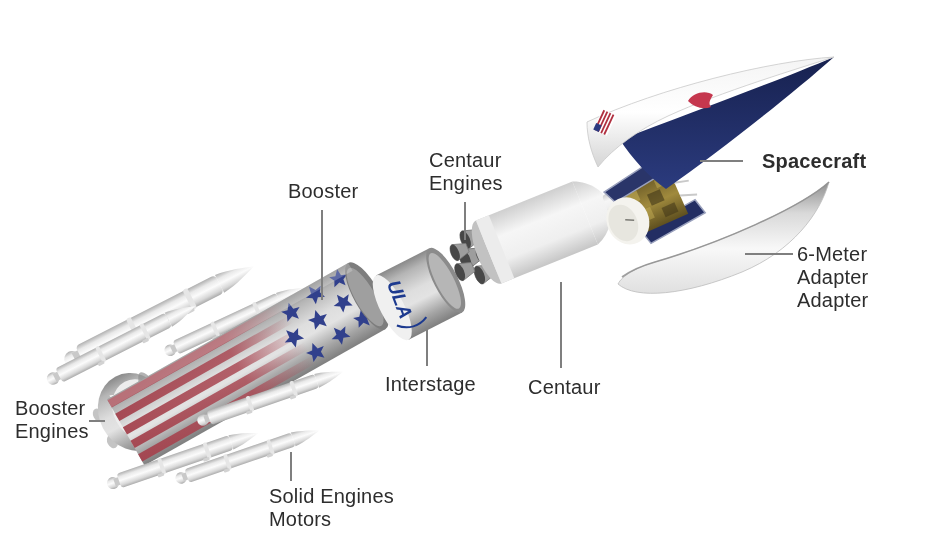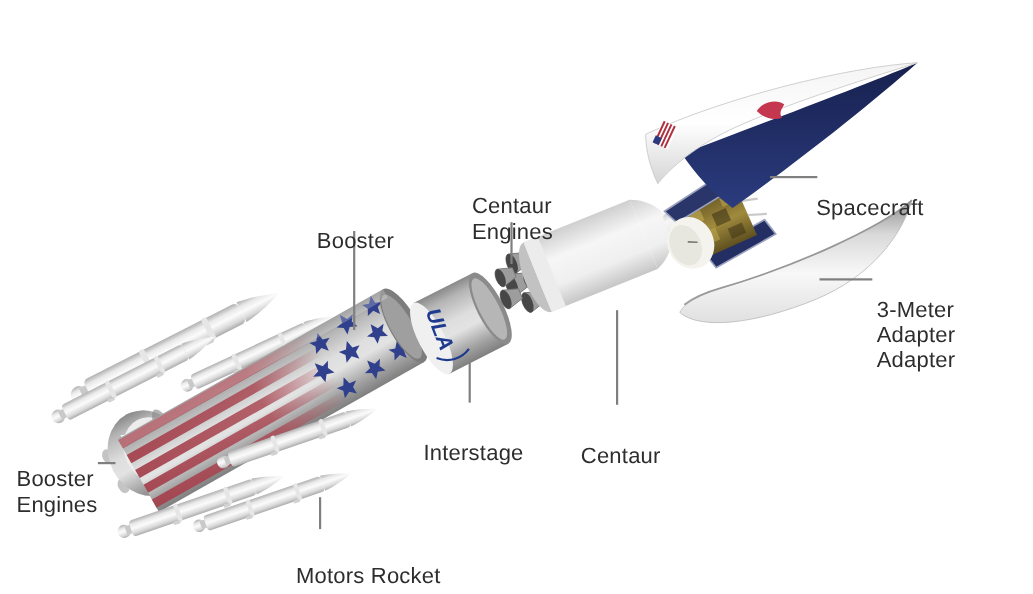--- a/index.html
+++ b/index.html
@@ -3,21 +3,21 @@
 <meta charset="utf-8">
 <style>
   html,body{margin:0;padding:0;background:#ffffff;}
   .stage{
     position:relative;width:939px;height:540px;background:#ffffff;overflow:hidden;
     font-family:"Liberation Sans", sans-serif;
   }
   .art{position:absolute;left:0;top:0;}
   .label{
     position:absolute;color:#2d2d2d;font-size:20px;line-height:23px;
-    letter-spacing:.2px;white-space:nowrap;margin-top:28px;
+    letter-spacing:.2px;white-space:nowrap;
   }
   .label div{white-space:nowrap;}
   .leader{position:absolute;background:#7f7f7f;}
 </style>
 </head>
 <body>
 
 <div class="stage">
 
   <svg class="art" width="939" height="540" viewBox="0 0 939 540">
@@ -222,40 +222,41 @@
 
   <div class="label" style="left:288px;top:180px;">
     <div>Booster</div>
   </div>
 
   <div class="label" style="left:429px;top:149px;">
     <div>Centaur</div>
     <div>Engines</div>
   </div>
 
-  <div class="label" style="left:742px;top:150px;">
+  <div class="label" style="left:762px;top:150px;font-weight:bold;">
     <div>Spacecraft</div>
   </div>
 
   <div class="label" style="left:797px;top:243px;">
-    <div>3-Meter</div>
+    <div>6-Meter</div>
     <div>Adapter</div>
     <div>Adapter</div>
   </div>
 
   <div class="label" style="left:385px;top:373px;text-align:center;">
     <div>Interstage</div>
   </div>
 
   <div class="label" style="left:528px;top:376px;">
     <div>Centaur</div>
   </div>
 
   <div class="label" style="left:15px;top:397px;">
     <div>Booster</div>
     <div>Engines</div>
   </div>
 
   <div class="label" style="left:269px;top:485px;">
-    <div>Motors Rocket</div>
+    <div>Solid Engines</div>
+    <div>Motors</div>
   </div>
 
 </div>
 
 </body></html>

